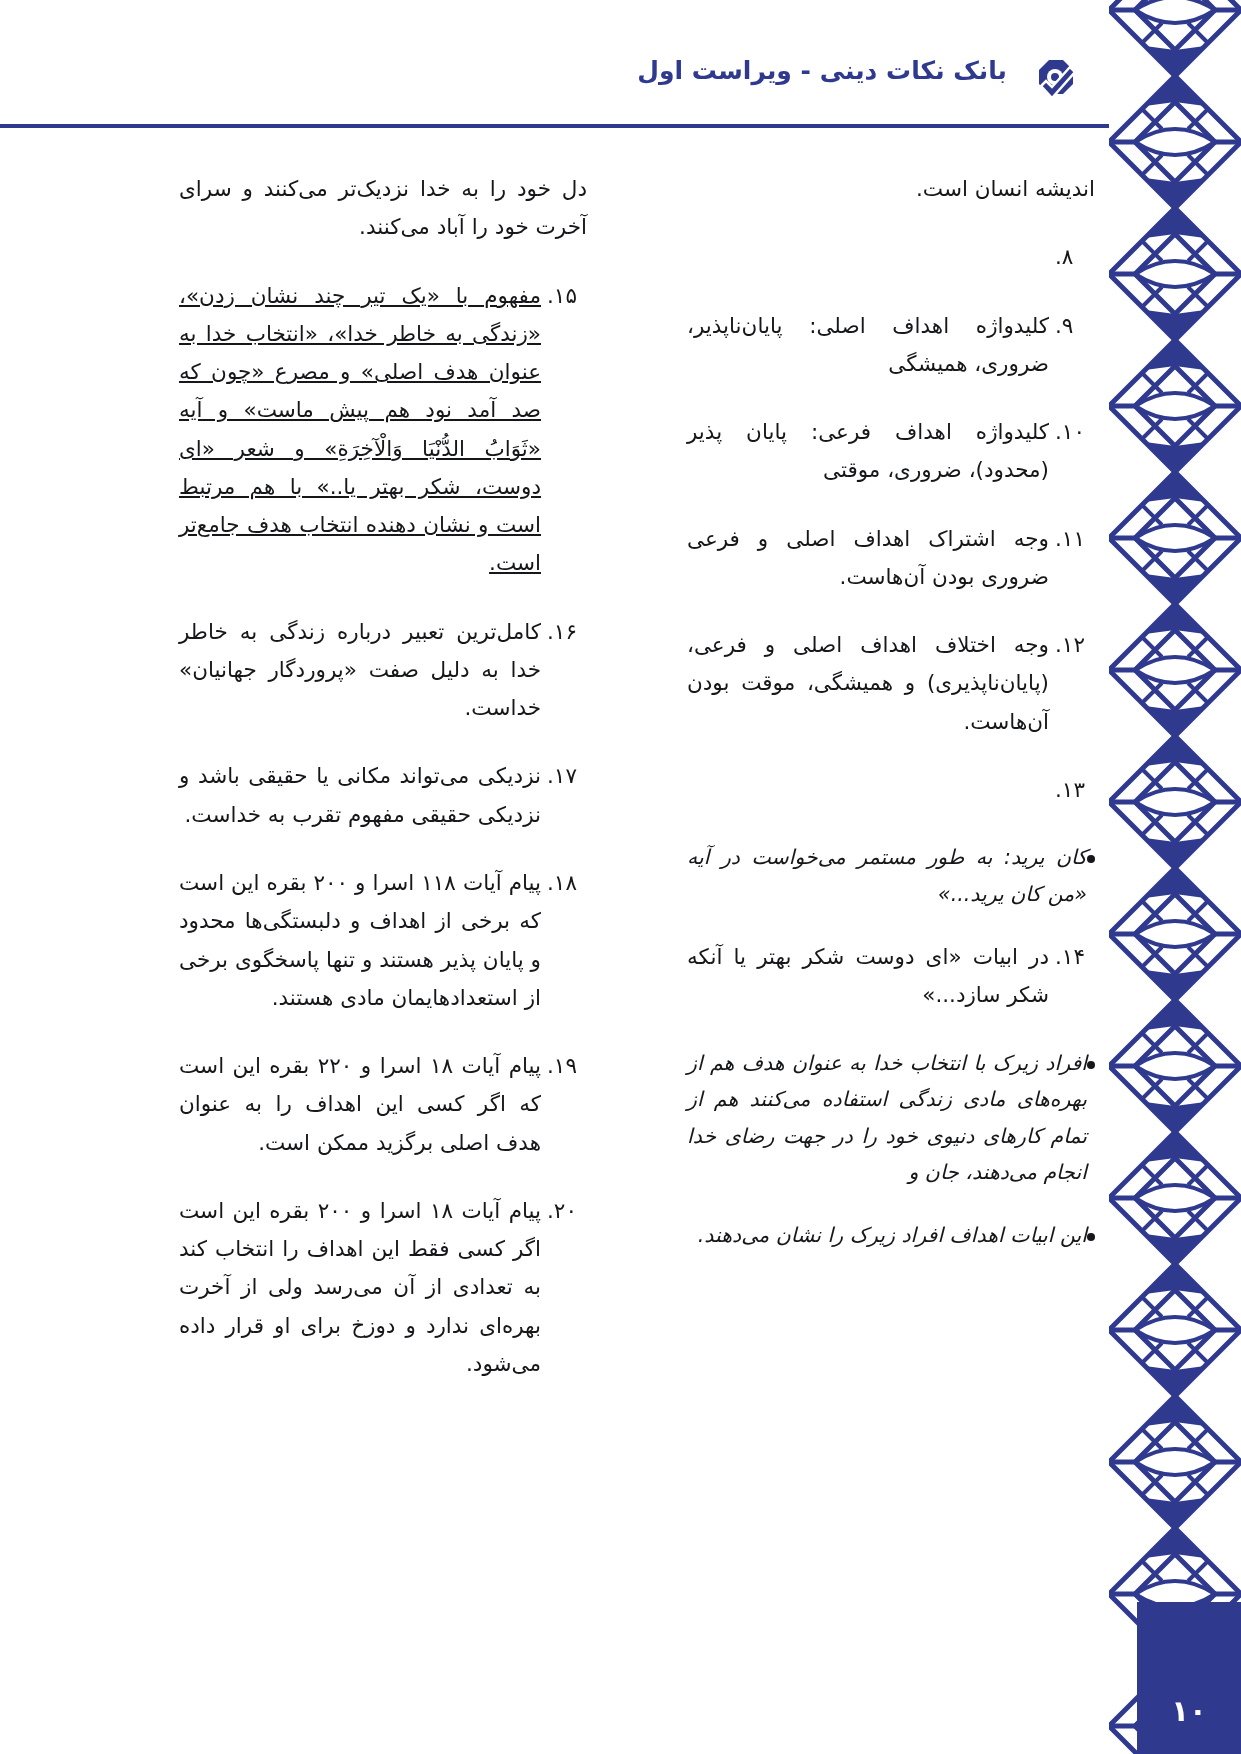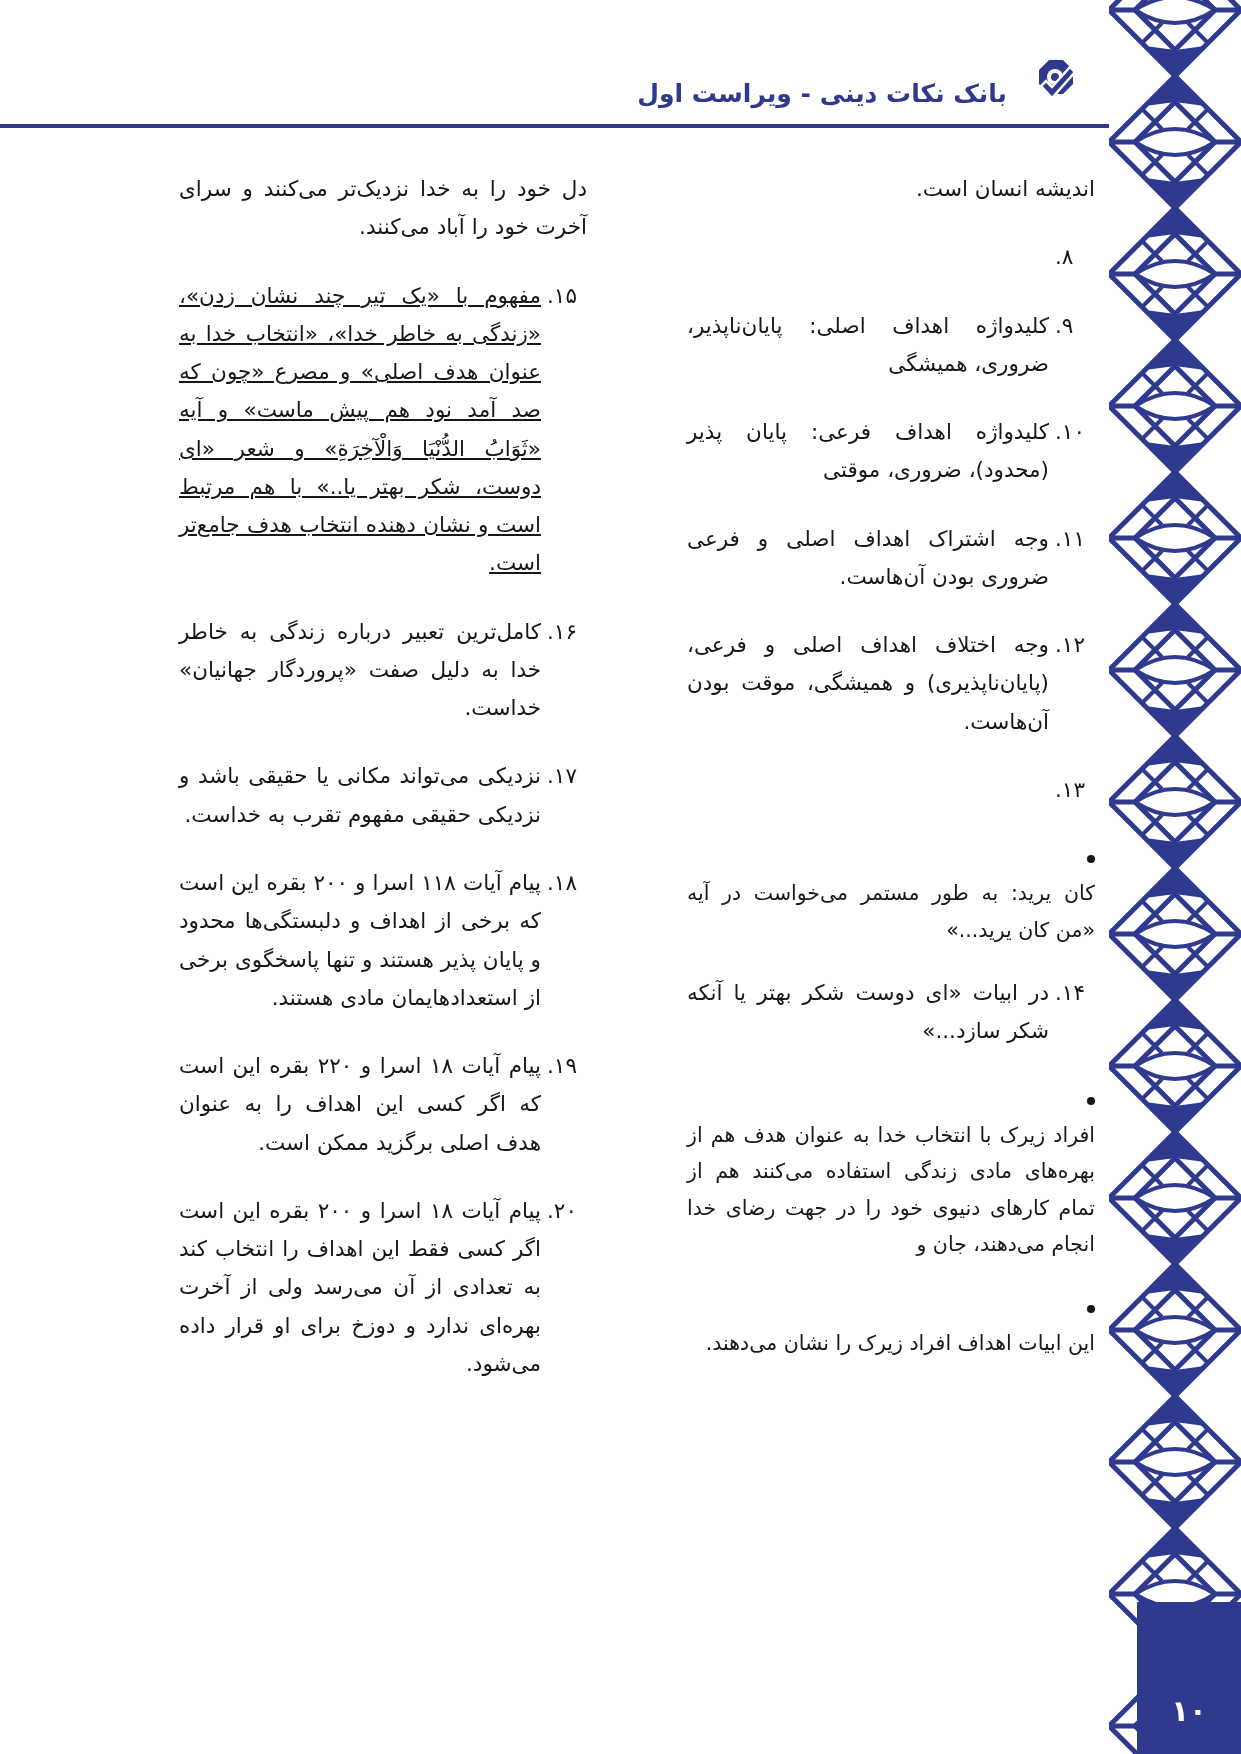--- a/index.html
+++ b/index.html
@@ -36,21 +36,21 @@
     right: 132px;
     left: 0;
     height: 126px;
   }
   .header-inner {
     position: absolute;
     top: 56px;
     right: 28px;
     display: flex;
     flex-direction: row;
-    align-items: flex-end;
+    align-items: flex-start;
     gap: 22px;
   }
   .brand-logo {
     width: 52px;
     height: 52px;
     flex: 0 0 auto;
   }
   .header-title {
     font-size: 25px;
     color: #2f3a8f;
@@ -111,24 +111,24 @@
   }
   .num-item .txt {
     flex: 1 1 auto;
     text-align: justify;
     text-justify: inter-word;
   }
 
   
   .bul-item {
     display: flex;
-    flex-direction: column;
+    flex-direction: row;
     align-items: flex-start;
-    gap: 12px;
     margin-bottom: 26px;
+    font-style: italic;
   }
   .bul-item .dot {
     flex: 0 0 auto;
     width: 8px;
     height: 8px;
     border-radius: 50%;
     background: #16171a;
     margin-top: 16px;
   }
   .bul-item .txt {

